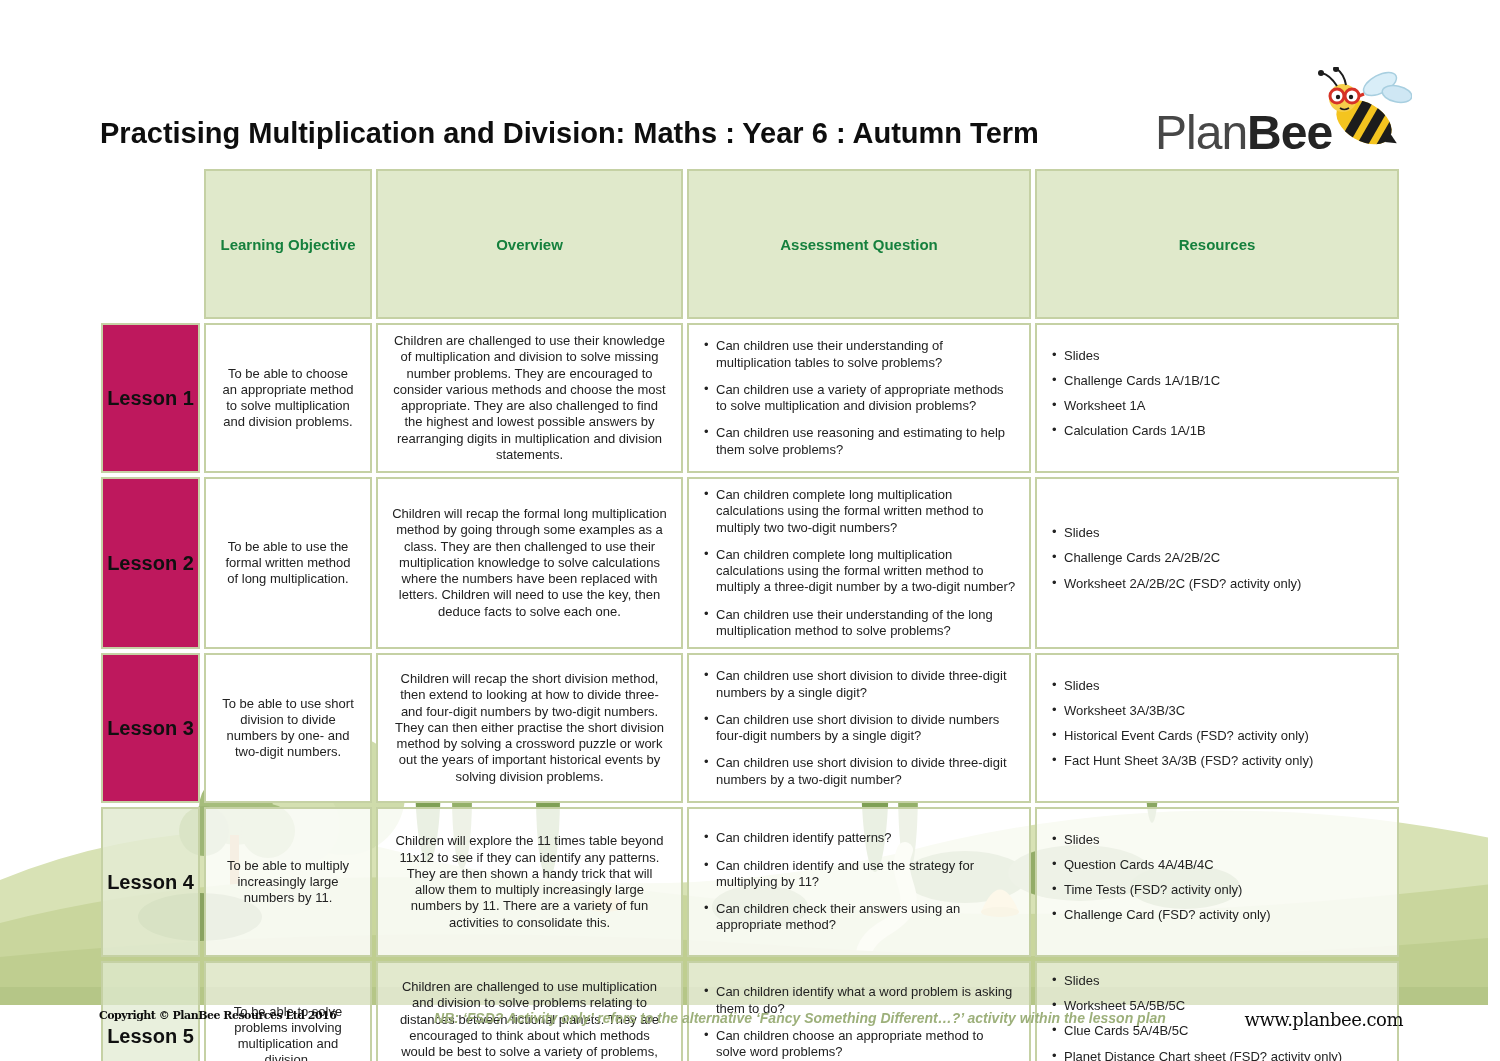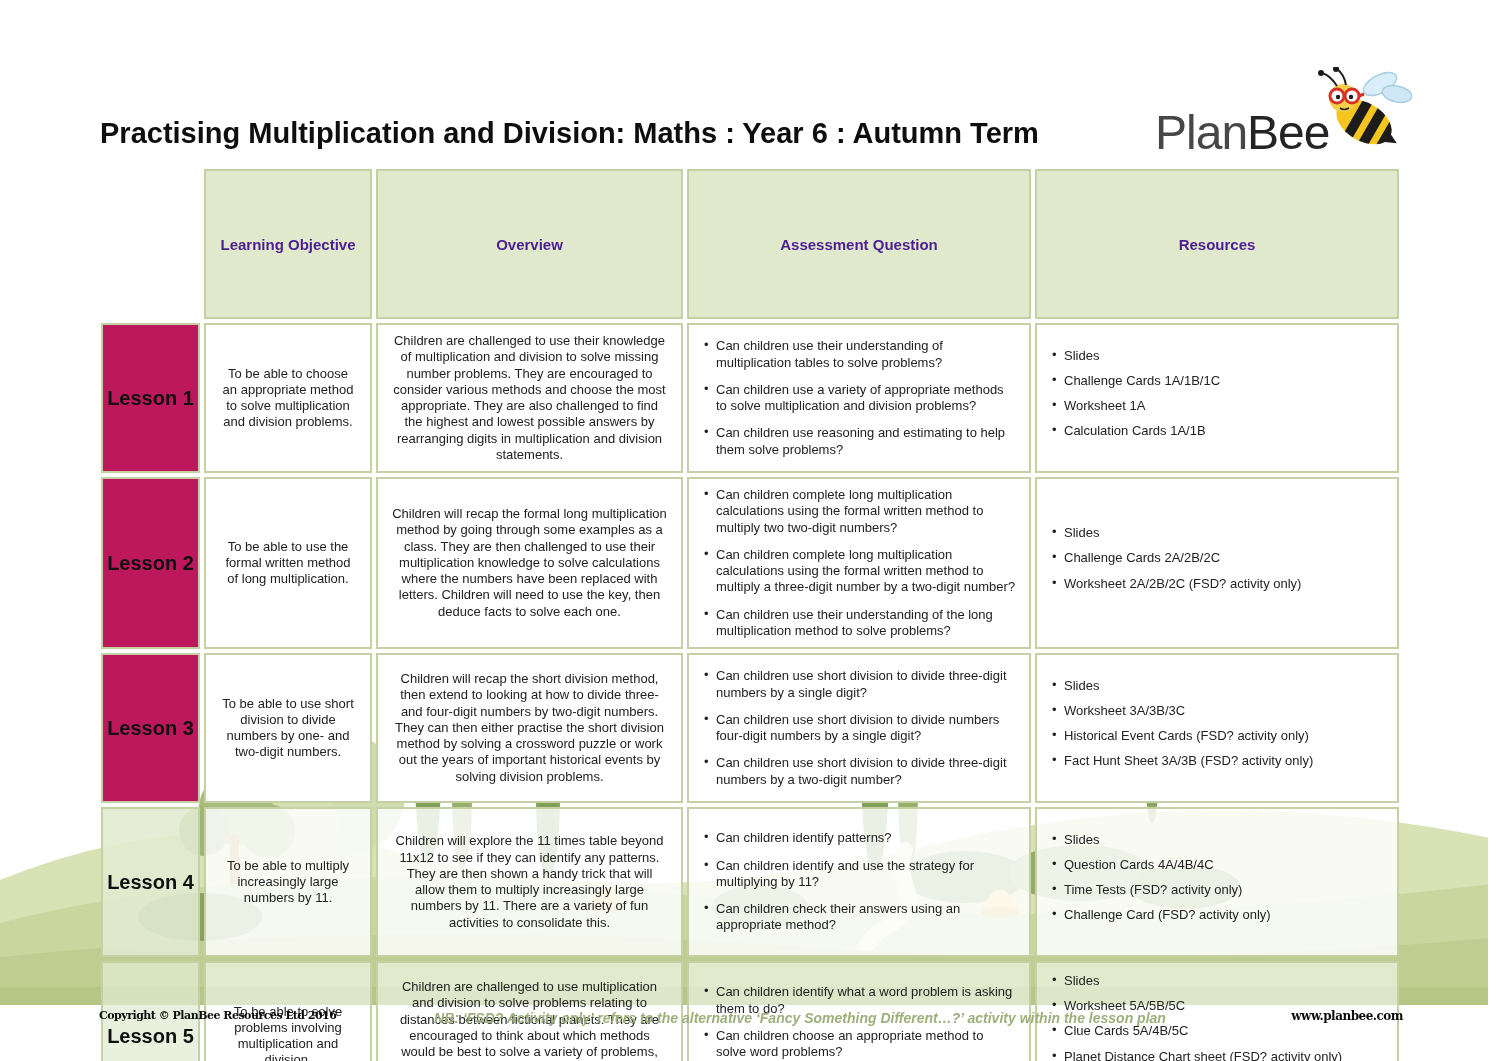--- a/index.html
+++ b/index.html
@@ -12,38 +12,38 @@
   
   .page-title {
     position:absolute; left:100px; top:70px; font-size:29px; font-weight:700;
     color:#0e0e0e; letter-spacing:0px; white-space:nowrap;
   }
 
   
   .logo { position:absolute; top:58px; right:98px; width:235px; height:64px; }
   .logo-text { font-size:48px; letter-spacing:-1px; white-space:nowrap; }
   .logo-text .plan { font-weight:400; color:#474747; }
-  .logo-text .bee  { font-weight:400; color:#242424; }
+  .logo-text .bee  { font-weight:700; color:#242424; }
   .bee-icon { position:absolute; top:-38px; right:-22px; }
 
   
   .landscape { position:absolute; left:0; top:598px; width:1500px; height:360px; z-index:0; }
 
   
   .table-wrap { position:absolute; left:97px; top:118px; z-index:2; }
   table { border-collapse:separate; border-spacing:4px; table-layout:fixed; width:1306px; }
   col.c-lesson { width:99px; }
   col.c-lo     { width:168px; }
   col.c-ov     { width:307px; }
   col.c-aq     { width:344px; }
   col.c-res    { width:364px; }
   th, td { border:2px solid #c5d1a4; vertical-align:middle; }
   th {
     background:#e0e9cb; height:34px; font-size:15px; font-weight:700;
-    color:#4c1d95; text-align:center; padding:12px 6px;
+    color:#15803d; text-align:center; padding:12px 6px;
   }
   td { background:#ffffff; height:150px; font-size:13px; line-height:1.25; color:#222; }
   td.corner { border:none; background:transparent; }
   td.lesson {
     background:#be185d; text-align:center; font-size:20px; font-weight:700; color:#101010;
   }
   td.obj, td.ov { text-align:center; padding:8px 14px; }
   td.aq, td.res { padding:8px 12px 8px 14px; }
   ul { list-style:none; }
   li { position:relative; padding-left:13px; margin-bottom:11px; }
@@ -61,21 +61,21 @@
   .footer-copyright {
     position:absolute; left:99px; top:2px; font-family:"DejaVu Serif", serif;
     font-weight:700; font-size:11px; color:#0d0d0d; letter-spacing:-0.5px;
   }
   .footer-note {
     position:absolute; left:360px; width:880px; top:3px; text-align:center;
     font-size:14px; font-style:italic; font-weight:700; color:#9db07b;
   }
   .footer-website {
     position:absolute; right:97px; top:2px; font-family:"DejaVu Serif", serif;
-    font-weight:700; font-size:12px; color:#0d0d0d; letter-spacing:-0.5px;
+    font-weight:400; font-size:18px; color:#0d0d0d; letter-spacing:-0.5px;
   }
 </style>
 </head>
 <body>
 
 <div id="page">
 
   <div class="landscape">
     <svg width="1500" height="360" viewBox="0 0 1500 360" xmlns="http://www.w3.org/2000/svg">
 

